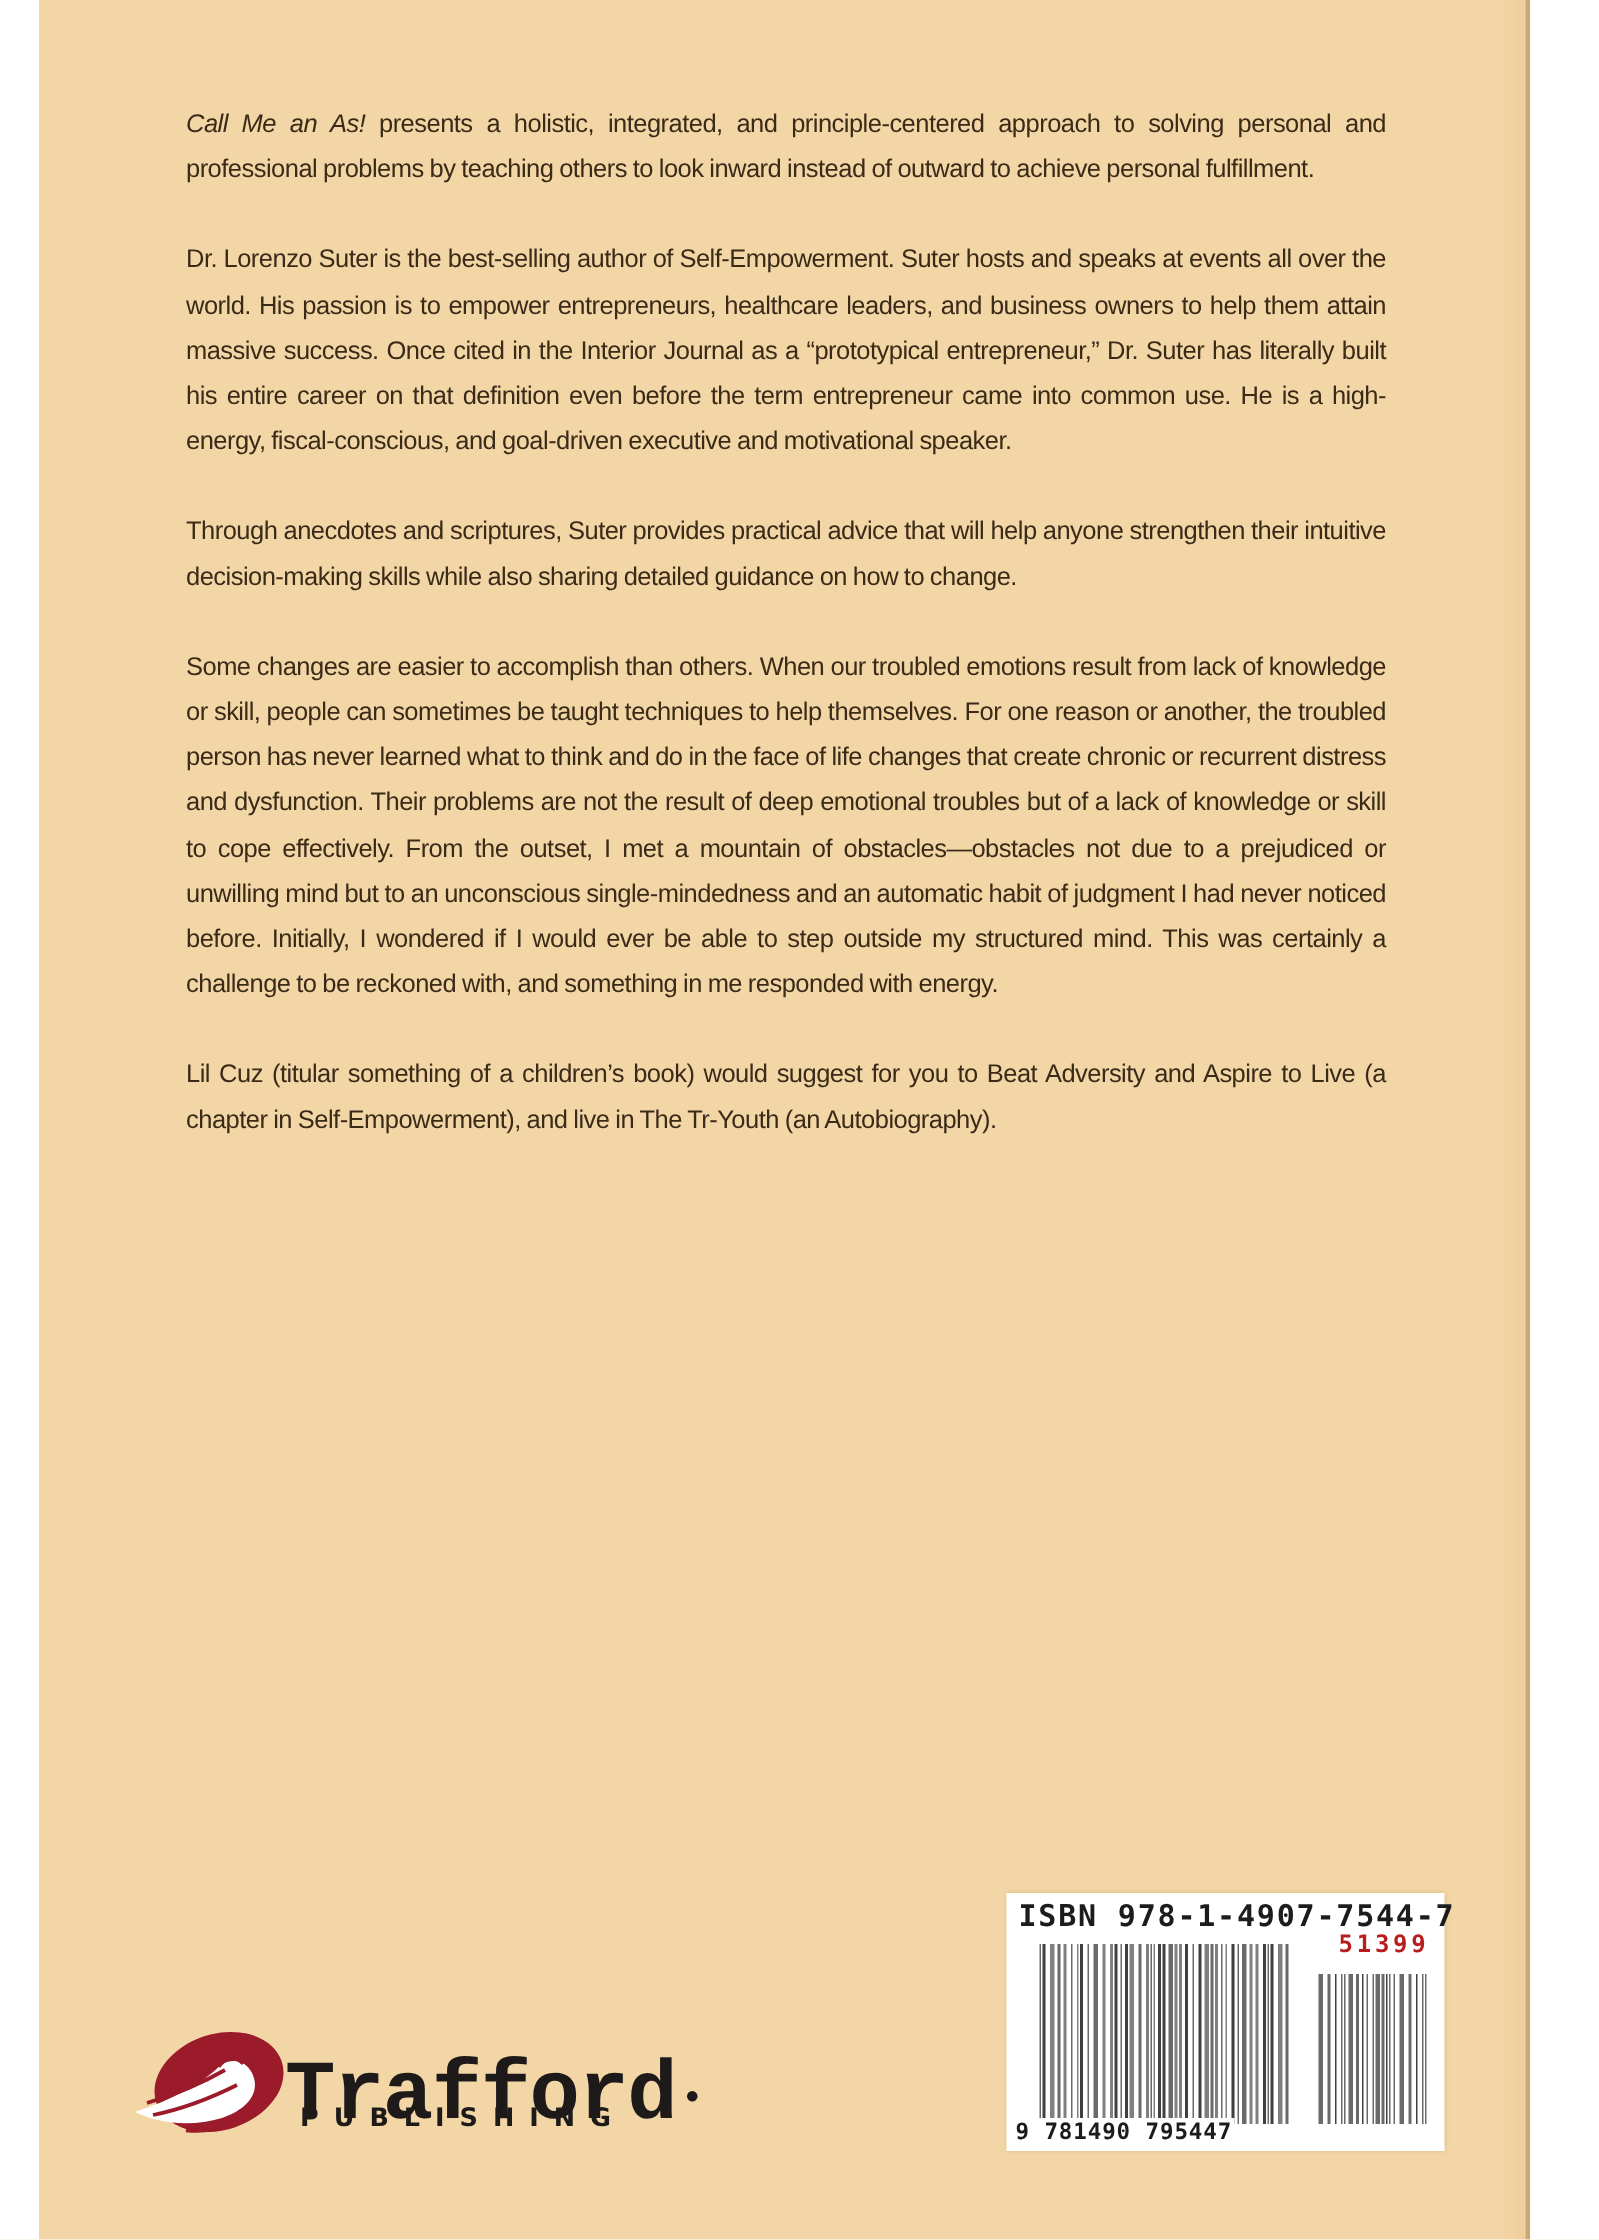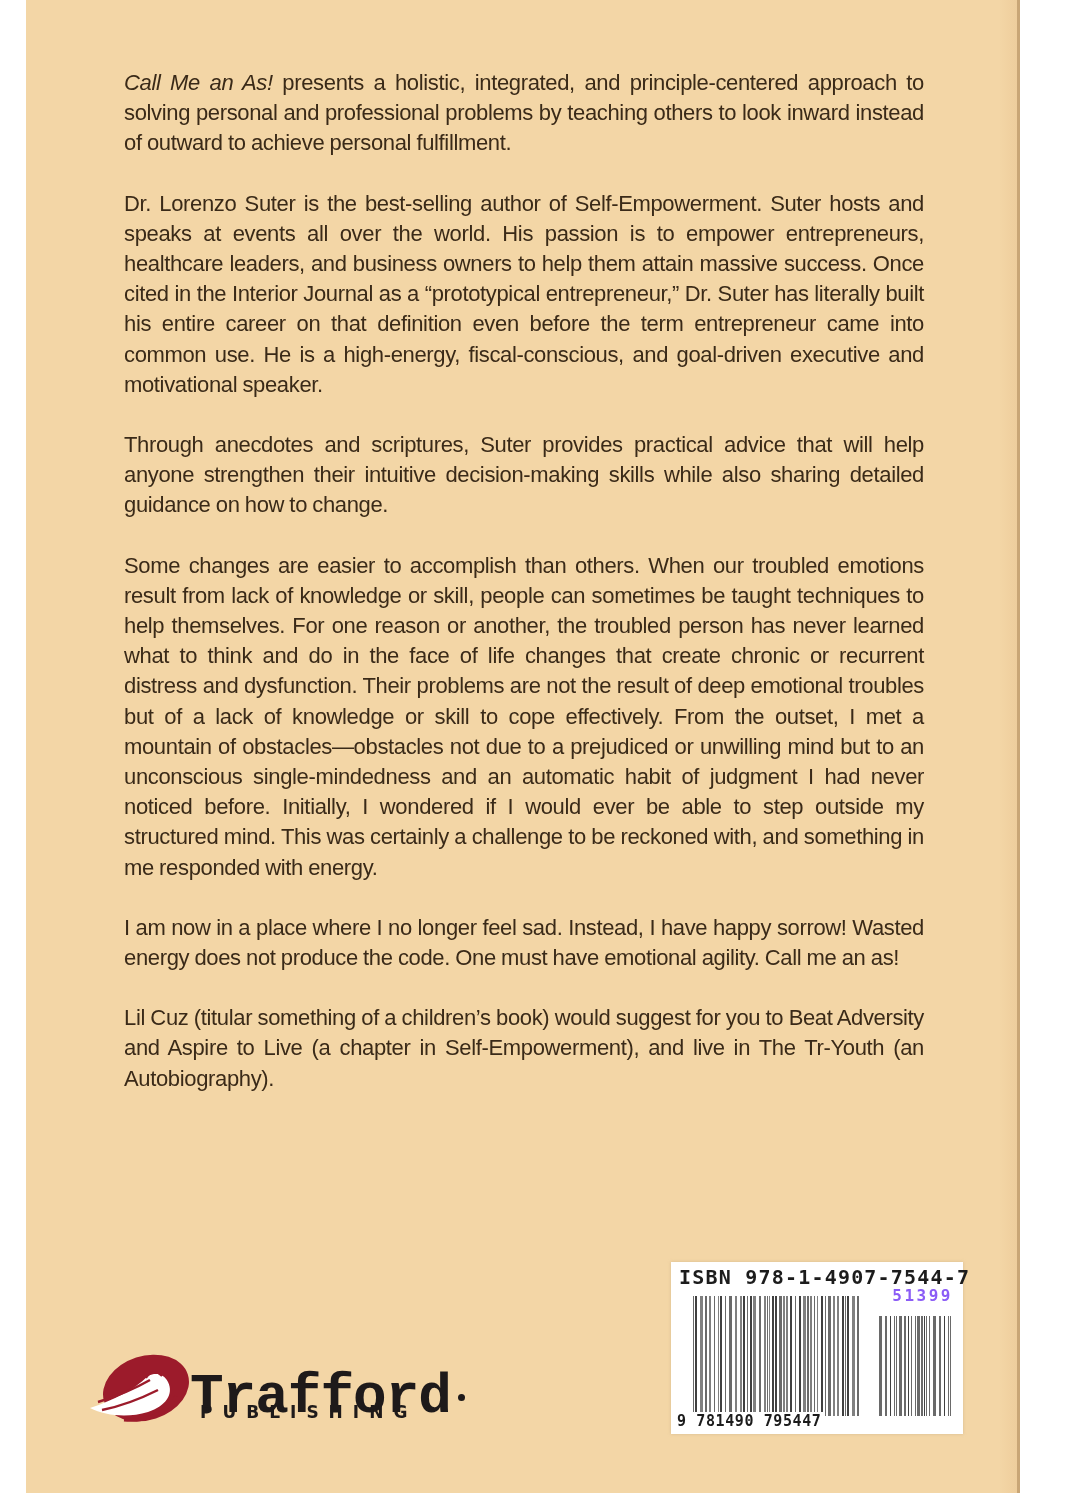--- a/index.html
+++ b/index.html
@@ -31,21 +31,21 @@
       width: 18px;
       height: 100%;
       background: linear-gradient(to right, rgba(243,214,166,0), rgba(235,200,150,0.6));
     }
     .blurb {
       position: absolute;
       left: 98px;
       top: 68px;
       width: 800px;
       color: #3a2a18;
-      font-size: 22px;
+      font-size: 17px;
       line-height: 30.2px;
       letter-spacing: -0.35px;
       word-spacing: -0.5px;
     }
     .blurb p {
       margin: 0 0 30px 0;
       text-align: justify;
       text-align-last: left;
     }
     .blurb em {
@@ -75,21 +75,21 @@
       letter-spacing: 1.2px;
       white-space: nowrap;
     }
     .price-code {
       position: absolute;
       right: 10px;
       top: 24px;
       font-family: "DejaVu Sans Mono", "Liberation Mono", monospace;
       font-size: 16px;
       font-weight: bold;
-      color: #8b5cf6;
+      color: #b91c1c;
       letter-spacing: 2.5px;
     }
     .bars-main {
       position: absolute;
       left: 22px;
       top: 34px;
       width: 170px;
       height: 120px;
     }
     .bars-addon {
@@ -175,21 +175,20 @@
   <div class="blurb">
     <p><em>Call Me an As!</em><span> presents a holistic, integrated, and principle-centered approach to solving personal and professional problems by teaching others to look inward instead of outward to achieve personal fulfillment.</span></p>
 
     <p><strong>Dr. Lorenzo Suter</strong><span> is the best-selling author of Self-Empowerment. Suter hosts and speaks at events all over the world. His passion is to empower entrepreneurs, healthcare leaders, and business owners to help them attain massive success. Once cited in the Interior Journal as a “prototypical entrepreneur,” Dr. Suter has literally built his entire career on that definition even before the term entrepreneur came into common use. He is a high-energy, fiscal-conscious, and goal-driven executive and motivational speaker.</span></p>
 
     <p>Through anecdotes and scriptures, Suter provides practical advice that will help anyone strengthen their intuitive decision-making skills while also sharing detailed guidance on how to change.</p>
 
     <p>Some changes are easier to accomplish than others. When our troubled emotions result from lack of knowledge or skill, people can sometimes be taught techniques to help themselves. For one reason or another, the troubled person has never learned what to think and do in the face of life changes that create chronic or recurrent distress and dysfunction. Their problems are not the result of deep emotional troubles but of a lack of knowledge or skill to cope effectively. From the outset, I met a mountain of obstacles—obstacles not due to a prejudiced or unwilling mind but to an unconscious single-mindedness and an automatic habit of judgment I had never noticed before. Initially, I wondered if I would ever be able to step outside my structured mind. This was certainly a challenge to be reckoned with, and something in me responded with energy.</p>
 
 
-    <p>I am now in a place where I no longer feel sad. Instead, I have happy sorrow! Wasted energy does not produce the code. One must have emotional agility. Call me an as!</p>
 
     <p>Lil Cuz (titular something of a children’s book) would suggest for you to Beat Adversity and Aspire to Live (a chapter in Self-Empowerment), and live in The Tr-Youth (an Autobiography).</p>
   </div>
 
   <div class="barcode-box">
     <div class="isbn-line">ISBN 978-1-4907-7544-7</div>
     <div class="price-code">51399</div>
     <div class="bars-main" id="bars-main">
         <div class="bar" style="left: 0px; width: 1px; opacity: 0.7;"></div>
         <div class="bar" style="left: 2px; width: 2px; opacity: 0.9;"></div>

